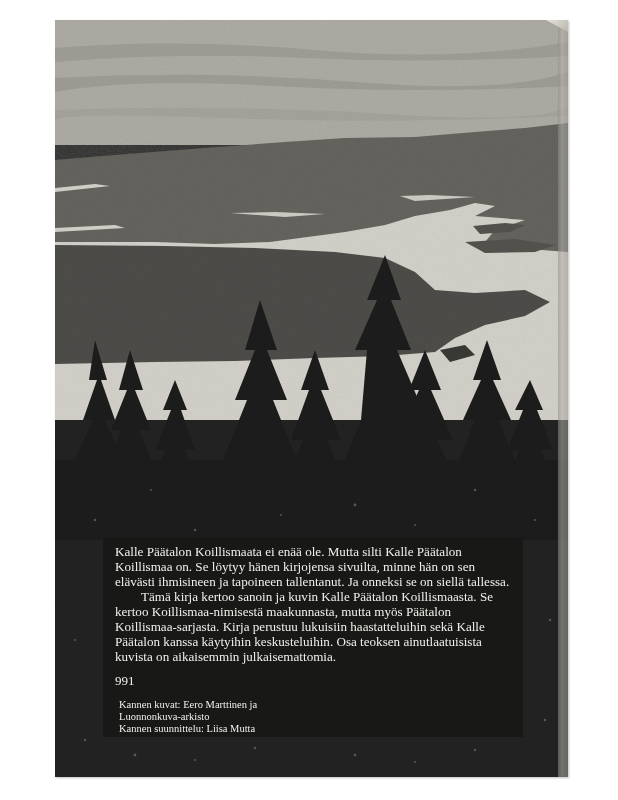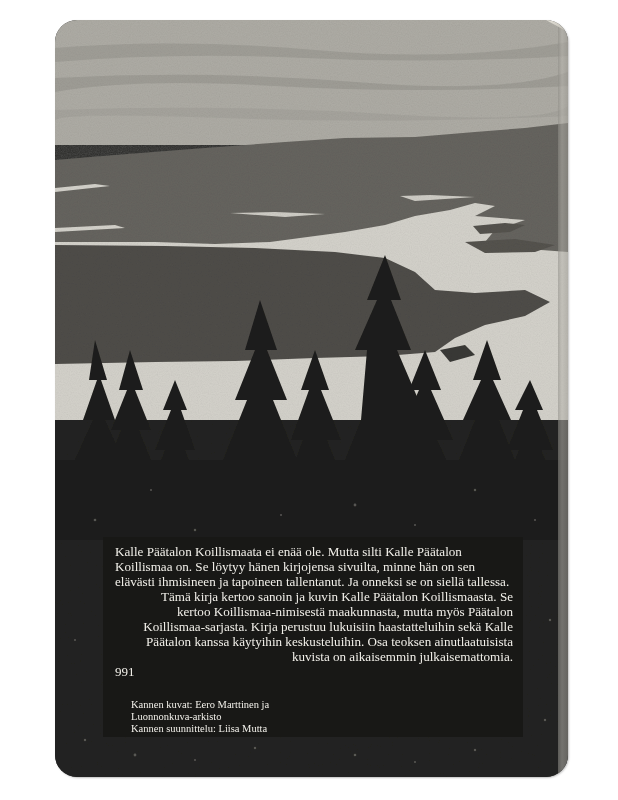--- a/index.html
+++ b/index.html
@@ -4,42 +4,41 @@
   <style>
     html, body { margin: 0; padding: 0; }
     body {
       width: 618px; height: 800px; background: #ffffff; position: relative; overflow: hidden;
       font-family: "Liberation Serif", "DejaVu Serif", serif;
     }
     .book {
       position: absolute; left: 55px; top: 20px; width: 513px; height: 757px;
       background: #2a2a28; overflow: hidden;
       box-shadow: 1px 1px 2px rgba(0,0,0,0.25);
-      border-radius: 22px;
     }
     .spine-edge {
       position: absolute; right: 0; top: 0; width: 10px; height: 100%;
       background: linear-gradient(90deg, #8d8b85 0%, #b7b5ae 40%, #9c9a93 100%);
       opacity: 0.55;
     }
     .corner {
       position: absolute; right: 0; top: 0; width: 22px; height: 12px;
       background: linear-gradient(135deg, #e6e3da 0%, #b9b6ad 100%);
       clip-path: polygon(0 0, 100% 0, 100% 100%);
     }
     svg.scene { position: absolute; left: 0; top: 0; width: 513px; height: 757px; display: block; }
     .panel {
       position: absolute; left: 48px; top: 517px; width: 420px; height: 200px;
       background: rgba(24,24,22,0.93);
       color: #f2f0ea; box-sizing: border-box; padding: 7px 10px 0 12px;
     }
     .para { font-size: 13.1px; line-height: 15px; margin: 0; text-align: left; }
-    .para.indent { text-indent: 26px; text-align: right; }
-    .code { font-size: 13px; line-height: 15px; }
-    .credits { position: absolute; left: 28px; top: 162px; font-size: 10.5px; line-height: 12px; }
+    .para.indent { text-indent: 26px; }
+    .code { font-size: 13px; line-height: 15px; margin-top: 9px; }
+    .credits { position: absolute; left: 16px; top: 162px; font-size: 10.5px; line-height: 12px; }
     .isbn {
       position: absolute; right: 14px; top: 183px; font-family: "DejaVu Sans Mono", "Liberation Mono", monospace;
       font-size: 11.5px; letter-spacing: 1px; color: #f2f0ea;
     }
   </style>
 </head>
 <body>
 
 <div class="book">
   <svg class="scene" viewBox="0 0 513 757" preserveAspectRatio="none">

